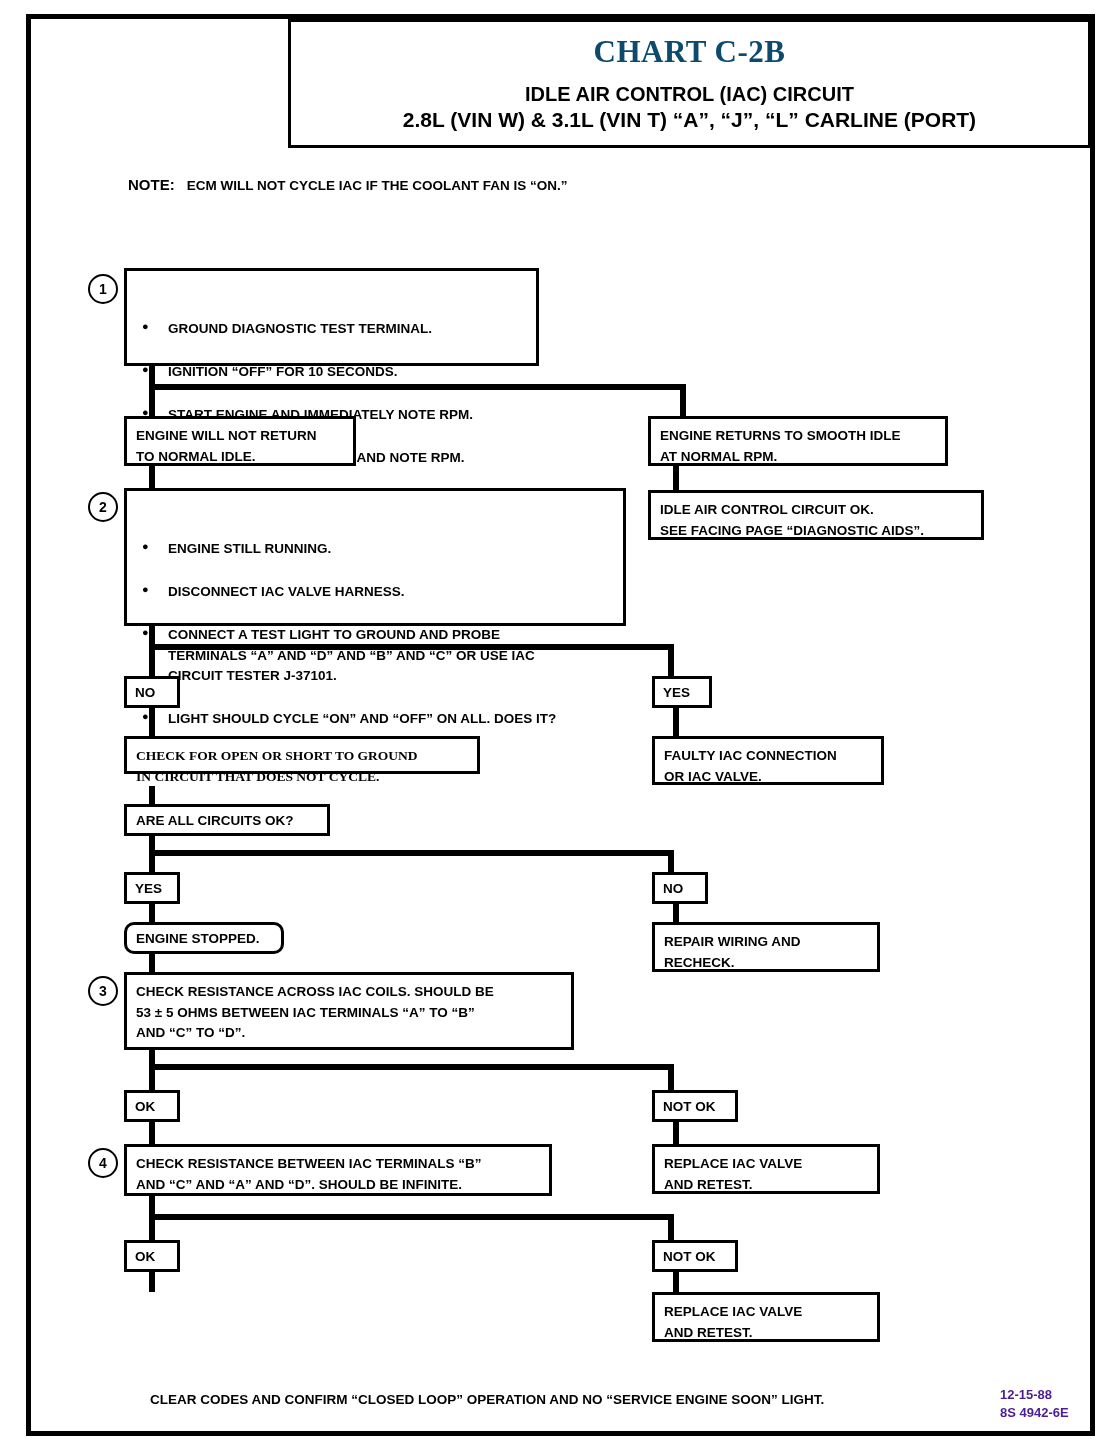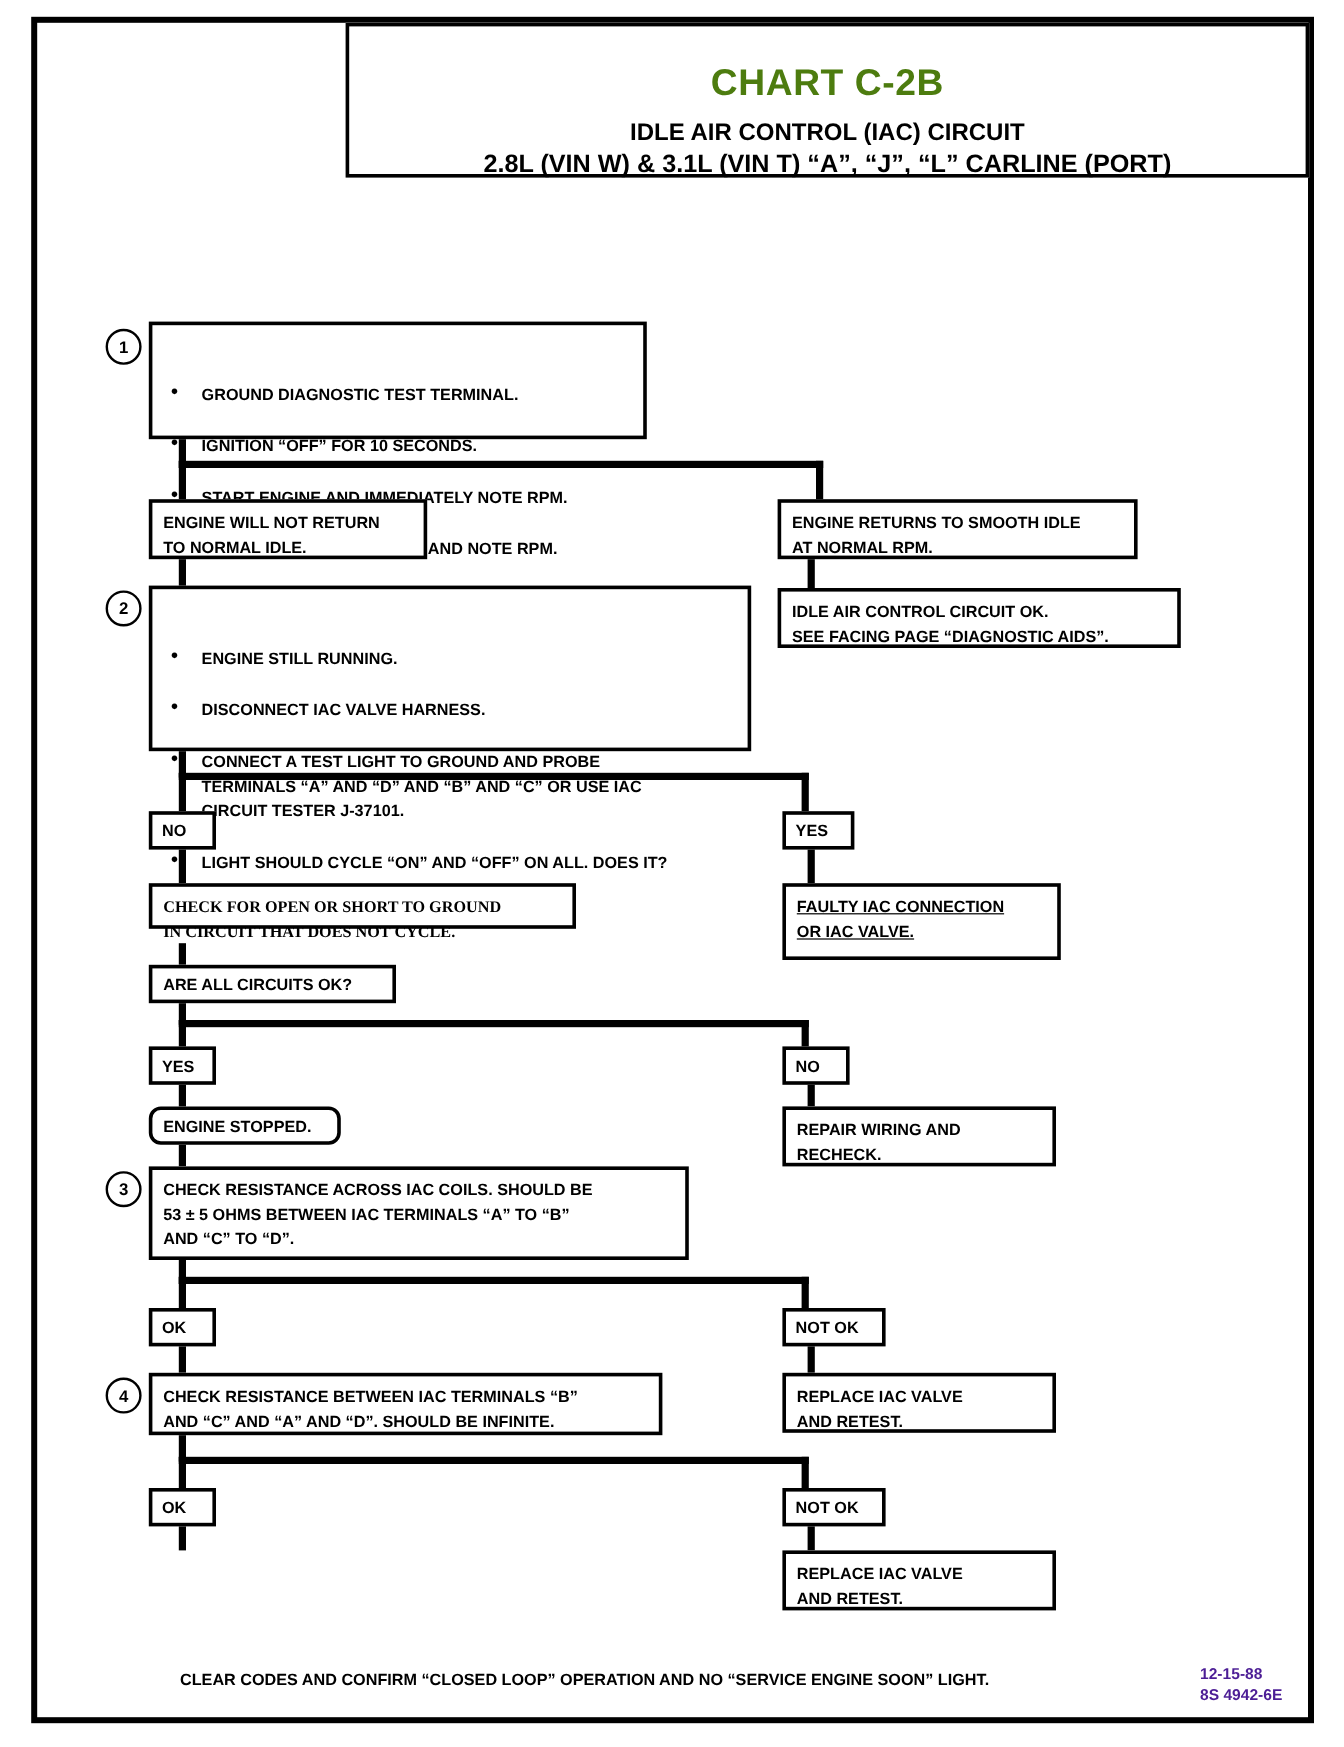--- a/index.html
+++ b/index.html
@@ -36,22 +36,23 @@
     height: 129px;
     border: 3px solid #000;
     box-sizing: border-box;
     text-align: center;
     background: #fff;
   }
   #chart-title {
     font-size: 31px;
     font-weight: bold;
     letter-spacing: 0.5px;
-    margin-top: 29px;
-    color: #4d7c0f;
+    margin-top: 12px;
+    color: #0c4a6e;
+    font-family: Liberation Serif, serif;
   }
   #chart-sub1 {
     font-size: 20px;
     font-weight: bold;
     margin-top: 13px;
     color: #000;
   }
   #chart-sub2 {
     font-size: 21px;
     font-weight: bold;
@@ -179,20 +180,25 @@
 <div id="page">
 
   <div id="page-border"></div>
 
   <div id="title-block">
     <div id="chart-title">CHART C-2B</div>
     <div id="chart-sub1">IDLE AIR CONTROL (IAC) CIRCUIT</div>
     <div id="chart-sub2">2.8L (VIN W) &amp; 3.1L (VIN T)  “A”, “J”, “L”  CARLINE  (PORT)</div>
   </div>
 
+  <div id="note-wrap">
+    <div id="note-label">NOTE:</div>
+    <div id="note-lines">ECM WILL NOT CYCLE IAC IF
+THE COOLANT FAN IS “ON.”</div>
+  </div>
 
   <div class="stepnum" style="left:88px; top:274px;">1</div>
   <div class="fbox bulleted" style="left:124px; top:268px; width:415px; height:98px;">
     <ul class="blist">
       <li>GROUND DIAGNOSTIC TEST TERMINAL.</li>
       <li>IGNITION “OFF” FOR 10 SECONDS.</li>
       <li>START ENGINE AND IMMEDIATELY NOTE RPM.</li>
       <li>IDLE ENGINE FOR 1 MINUTE AND NOTE RPM.</li>
     </ul>
   </div>
@@ -232,21 +238,21 @@
   <div class="vline" style="left:668px; top:644px; height:32px;"></div>
 
   <div class="lbox" style="left:124px; top:676px; width:56px; height:32px;">NO</div>
   <div class="lbox" style="left:652px; top:676px; width:60px; height:32px;">YES</div>
 
   <div class="vline" style="left:149px; top:708px; height:28px;"></div>
   <div class="vline" style="left:673px; top:708px; height:28px;"></div>
 
   <div class="fbox" style="left:124px; top:736px; width:356px; height:38px;font-family:Liberation Serif, serif;">CHECK FOR OPEN OR SHORT TO GROUND
 IN CIRCUIT THAT DOES NOT CYCLE.</div>
-  <div class="fbox" style="left:652px; top:736px; width:232px; height:64px;text-decoration:underline;">FAULTY IAC CONNECTION
+  <div class="fbox" style="left:652px; top:736px; width:232px; height:49px;">FAULTY IAC CONNECTION
 OR IAC  VALVE.</div>
 
   <div class="vline" style="left:149px; top:786px; height:18px;"></div>
 
   <div class="fbox" style="left:124px; top:804px; width:206px; height:32px; padding-top:4px;">ARE ALL CIRCUITS OK?</div>
 
   <div class="vline" style="left:149px; top:836px; height:18px;"></div>
   <div class="hline" style="left:149px; top:850px; width:525px;"></div>
   <div class="vline" style="left:149px; top:850px; height:24px;"></div>
   <div class="vline" style="left:668px; top:850px; height:24px;"></div>

